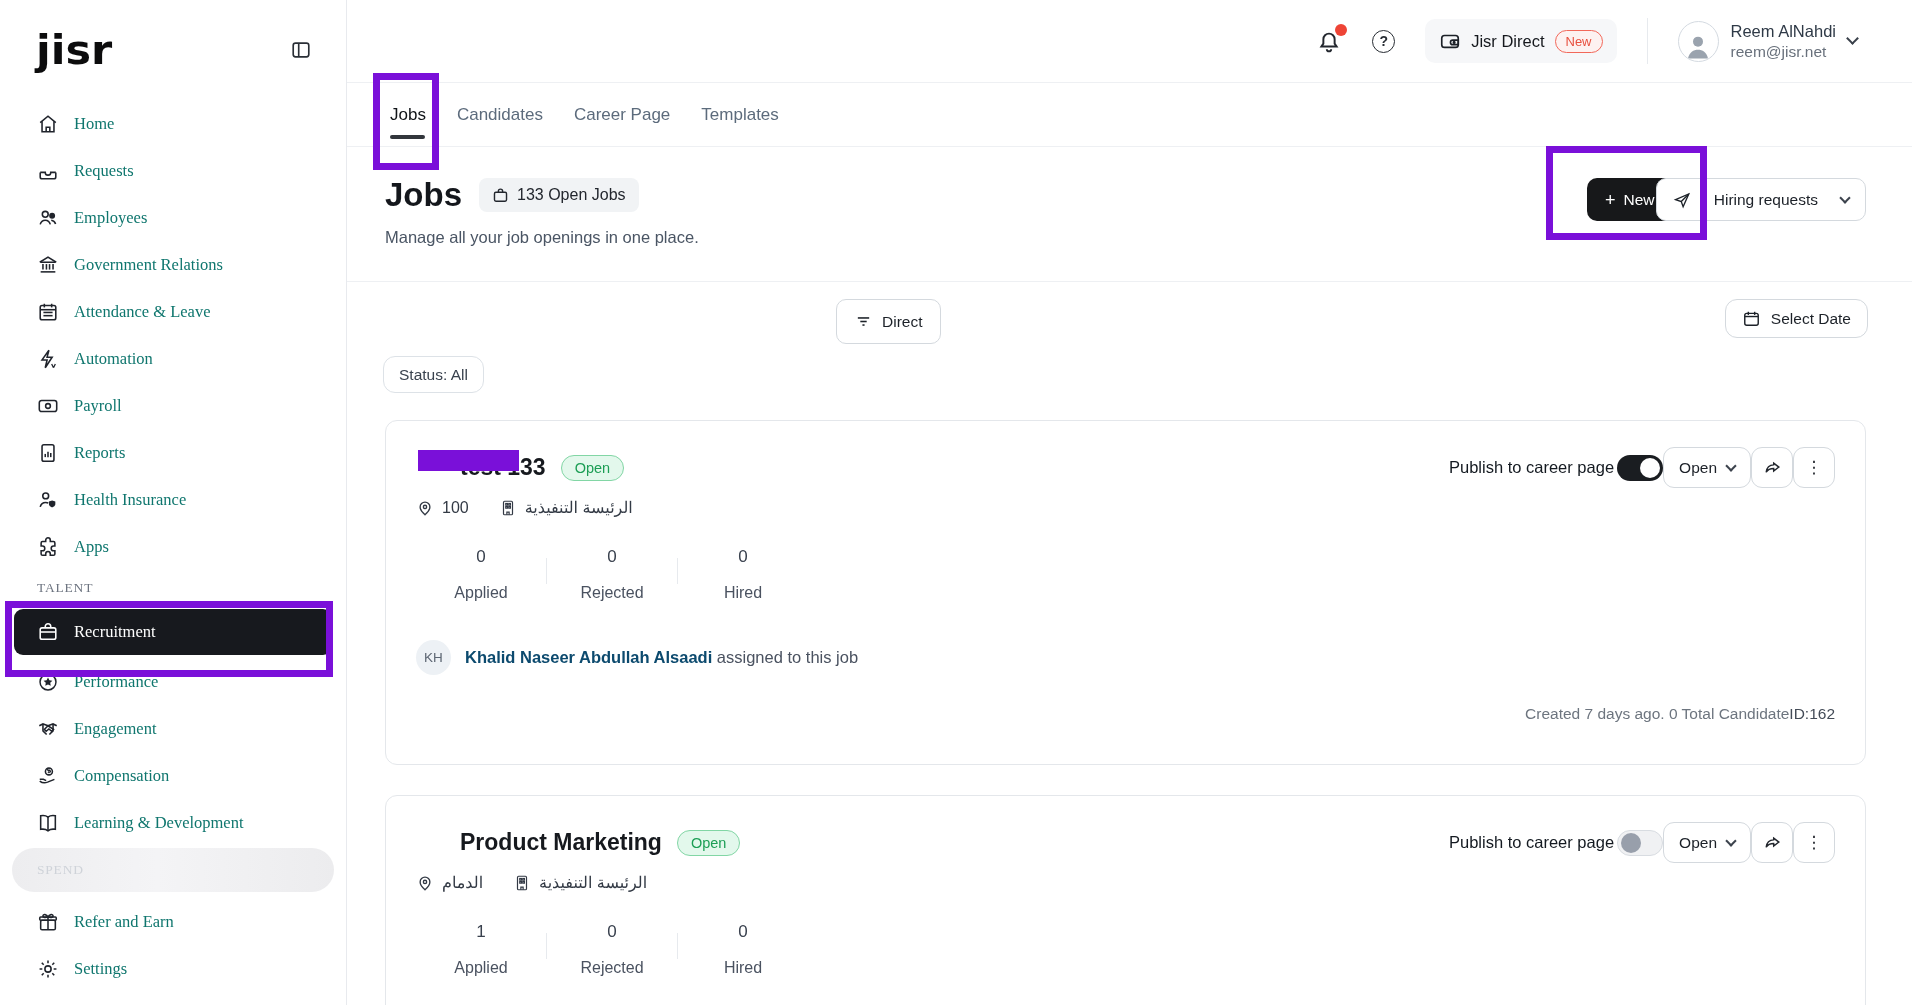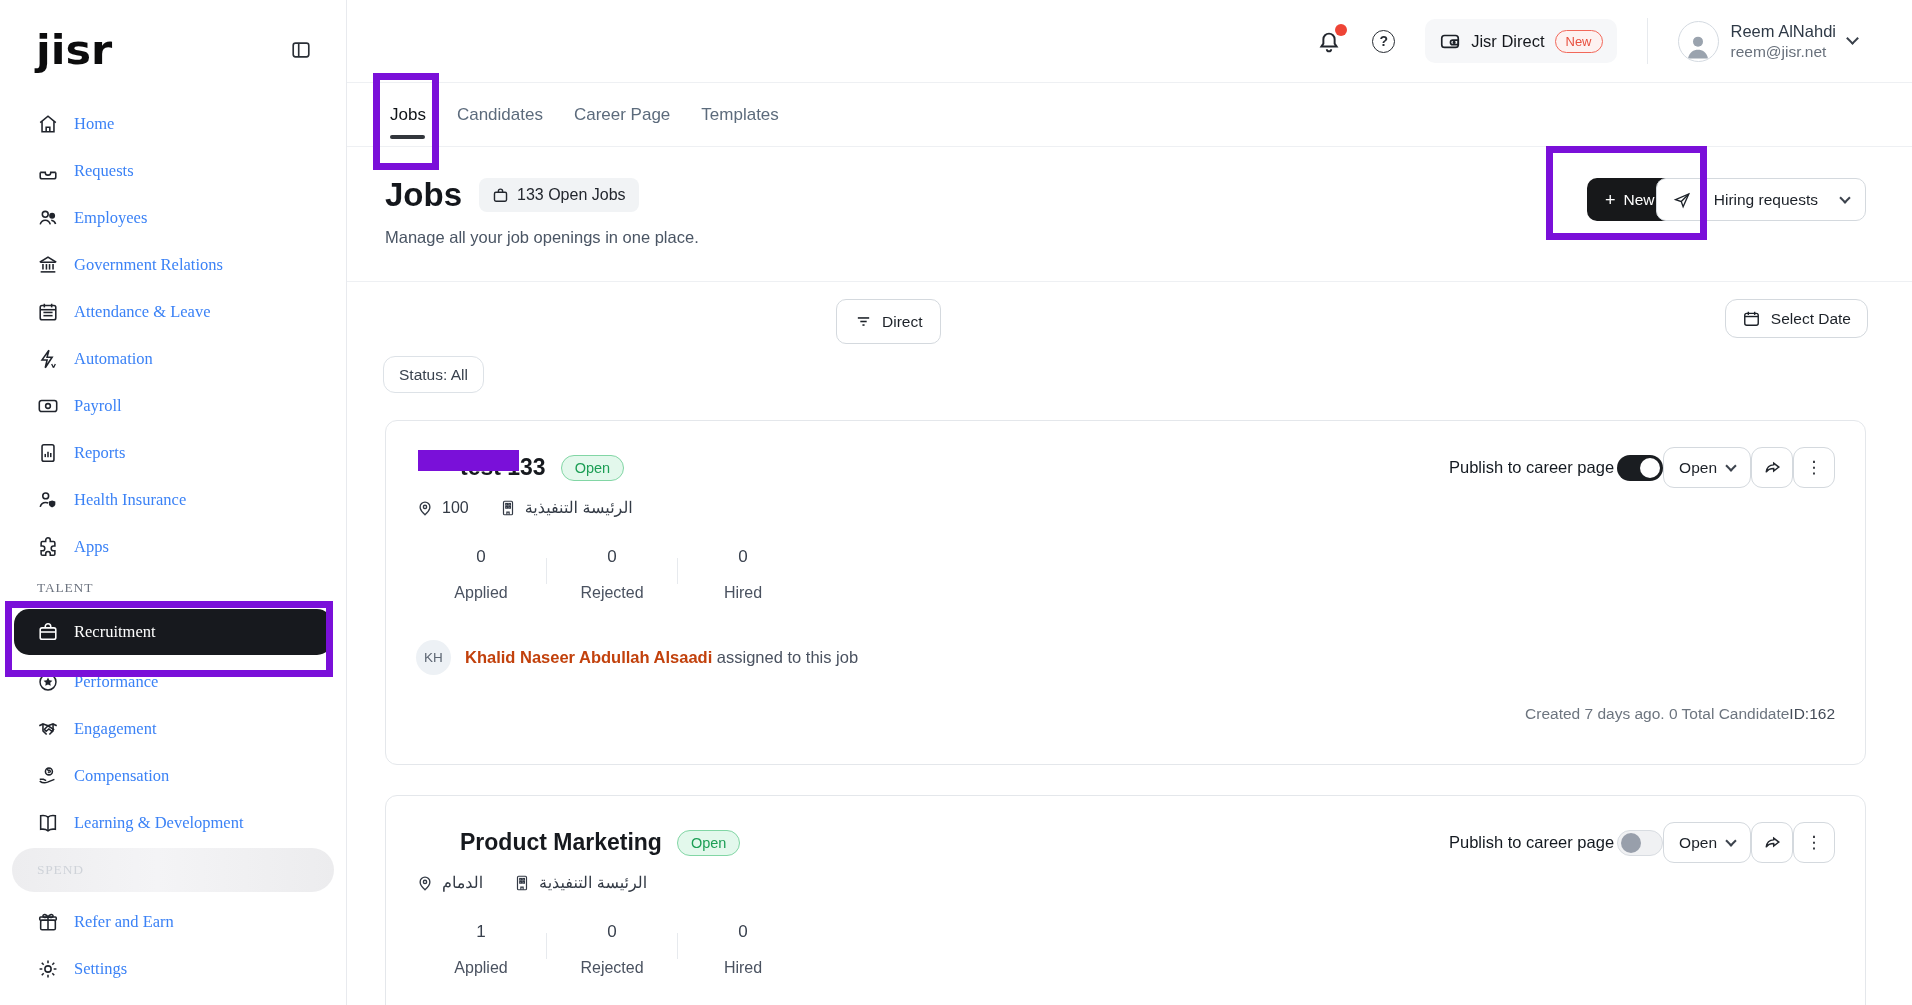--- a/index.html
+++ b/index.html
@@ -8,26 +8,26 @@
   .app { position:relative; width:1912px; height:1005px; display:flex; background:#fff; }
 
   
   .sidebar { width:347px; flex:0 0 347px; height:100%; border-right:1px solid #e8eaee;
              background:#fff; font-family:"Liberation Serif", serif; position:relative; }
   .logo-row { height:100px; display:flex; align-items:center; padding:0 34px 0 36px; }
   .logo { font-family:"DejaVu Sans", sans-serif; font-weight:900; font-size:43px; color:#0c0c0d;
           letter-spacing:0px; transform:scaleY(.96); }
   .panel-toggle { margin-left:auto; cursor:pointer; display:flex; }
   .nav-item { height:47px; display:flex; align-items:center; padding-left:37px; gap:15px;
-              color:#3b82f6; font-size:16.5px; cursor:pointer; }
+              color:#0f766e; font-size:16.5px; cursor:pointer; }
   .nav-item svg { flex:0 0 22px; }
   .sec-header { height:36px; display:flex; align-items:center; padding-left:37px;
                 color:#6d7480; font-size:13.5px; letter-spacing:.8px; }
   .nav-active-row { height:52px; display:flex; align-items:center; padding:0 14px; }
-  .nav-active { background:#17191e; border-radius:15px; color:#fff; width:100%; height:46px;
+  .nav-active { background:#17191e; border-radius:9px; color:#fff; width:100%; height:46px;
                 display:flex; align-items:center; padding-left:23px; gap:15px; font-size:16.5px; cursor:pointer; }
   .skeleton-row { height:44px; margin:2px 12px 4px 12px; border-radius:22px;
                   background:linear-gradient(90deg,#ededef,#f4f4f6 45%,#ececee);
                   display:flex; align-items:center; padding-left:25px; }
   .skeleton-row span { color:#cfd3d9; font-size:13.5px; letter-spacing:.8px; }
 
   
   .main { position:relative; flex:1 1 auto; height:100%; background:#fff; }
   .topbar { position:absolute; top:0; left:0; right:0; height:83px; border-bottom:1px solid #eef0f3;
             display:flex; align-items:center; justify-content:flex-end; padding-right:55px; gap:30px; }
@@ -113,21 +113,21 @@
   .meta-chunk { display:flex; align-items:center; gap:8px; font-size:16px; color:#333a45; }
   .stats { margin-top:30px; display:flex; align-items:center; }
   .stat { width:130px; text-align:center; }
   .stat .num { font-size:17px; color:#39414e; }
   .stat .lbl { margin-top:17px; font-size:16px; color:#4a5260; }
   .stat-div { width:1px; height:26px; background:#e7eaee; align-self:center; margin-top:-8px; }
   .assignee { margin-top:38px; display:flex; align-items:center; gap:14px; }
   .assignee-avatar { width:35px; height:35px; border-radius:50%; background:#edf1f5; color:#5d6673;
                      font-size:13.5px; display:flex; align-items:center; justify-content:center; }
   .assignee-text { font-size:16.5px; color:#4a5260; }
-  .assignee-text b { color:#c2410c; }
+  .assignee-text b { color:#0c4a6e; }
   .card-footer { margin-top:30px; display:flex; justify-content:flex-end; align-items:center; }
   .created-text { font-size:15.5px; color:#6d757f; }
   .job-id { font-size:15.5px; color:#434b57; }
 
   
   .ann { position:absolute; border:7px solid #7a10d9; z-index:60; pointer-events:none; }
   .ann-redact { position:absolute; background:#7a10d9; z-index:60; pointer-events:none; }
   .ann-tabs { left:373px; top:73px; width:66px; height:97px; }
   .ann-newjob { left:1546px; top:146px; width:161px; height:94px; }
   .ann-recruitment { left:5px; top:601px; width:328px; height:76px; }

